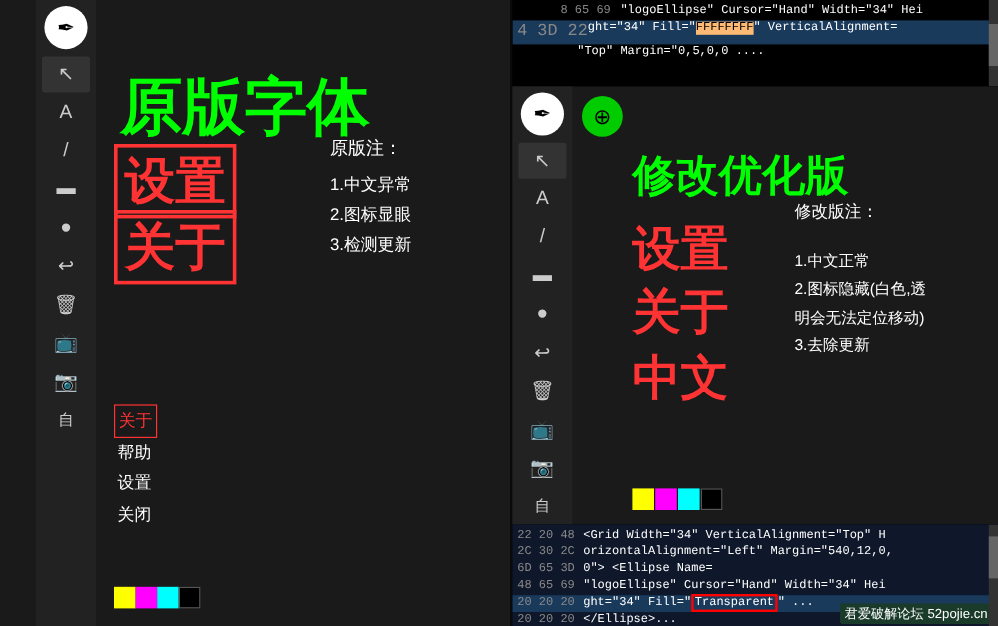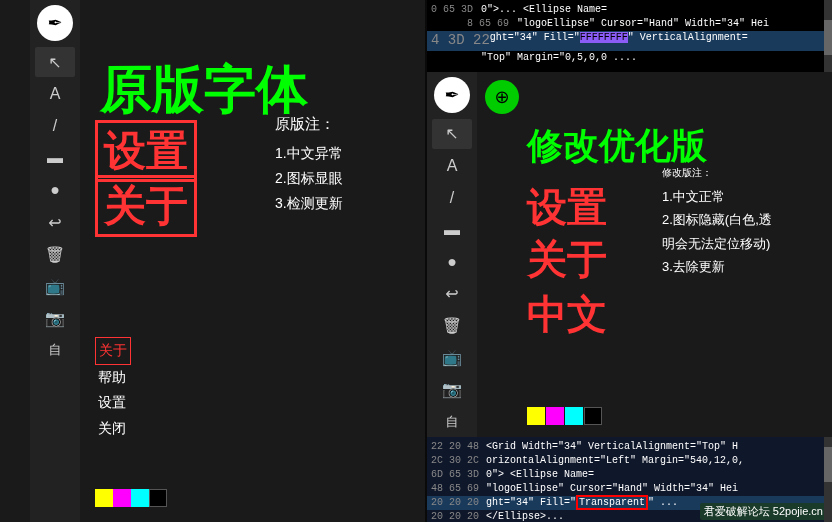--- a/index.html
+++ b/index.html
@@ -399,33 +399,29 @@
     </div>
   </div>
 </div>
 
 <div class="v-separator"></div>
 
 <div class="right-panel" style="position:absolute; left:427px; top:0; width:405px; height:522px; background:#000; display:flex; flex-direction:column;">
 
   <div class="code-top" style="height:105px; background:#000; padding:3px 0; overflow:hidden; position:relative;">
 
-    <div class="code-line">
-      <span class="line-nums" style="color:#888; font-size:10px; min-width:50px; font-family:'Courier New',monospace;">0 65 3D</span>
-      <span class="line-content" style="color:#fff; font-size:10px; font-family:'Courier New',monospace;">0"&gt;...                    &lt;Ellipse Name=</span>
-    </div>
 
     <div class="code-line">
       <span class="line-nums" style="color:#888; font-size:10px; min-width:50px; font-family:'Courier New',monospace;margin-left:36px;">8 65 69</span>
       <span class="line-content" style="color:#fff; font-size:10px; font-family:'Courier New',monospace;">"logoEllipse" Cursor="Hand"  Width="34" Hei</span>
     </div>
 
     <div class="code-line highlight-row" style="background:#1a3a5c;">
       <span class="line-nums" style="color:#888; font-size:14px; min-width:50px; font-family:'Courier New',monospace;">4 3D 22</span>
-      <span class="line-content" style="font-size:10px; font-family:'Courier New',monospace; color:#fff;">ght="34" Fill="<span class="highlight-yellow" style="background:#8b5cf6;color:#000;">FFFFFFFF</span>" VerticalAlignment=</span>
+      <span class="line-content" style="font-size:10px; font-family:'Courier New',monospace; color:#fff;">ght="34" Fill="<span class="highlight-yellow" style="background:#fdba74;color:#000;">FFFFFFFF</span>" VerticalAlignment=</span>
     </div>
 
     <div class="code-line">
       <span class="line-nums" style="color:#888; font-size:10px; min-width:50px; font-family:'Courier New',monospace;"></span>
       <span class="line-content" style="color:#fff; font-size:10px; font-family:'Courier New',monospace;">"Top" Margin="0,5,0,0 ....</span>
     </div>
 
     <div class="scrollbar" style="position:absolute; right:0; top:0; width:8px; height:100%; background:#333;">
       <div class="scrollbar-thumb" style="width:8px; height:35px; background:#666; margin-top:20px;"></div>
     </div>
@@ -451,21 +447,21 @@
 
       <div class="move-icon-container" style="position:absolute;top:8px;left:8px;width:34px;height:34px;background:#00cc00;border-radius:50%;display:flex;align-items:center;justify-content:center;font-size:18px;color:#000;">⊕</div>
 
       <div class="modified-title" style="position:absolute;top:50px;left:50px;font-size:36px;font-weight:bold;color:#00ff00;font-family:SimHei,'Microsoft YaHei',sans-serif;">修改优化版</div>
 
       <div style="position:absolute;top:108px;left:50px;font-size:40px;font-weight:bold;color:#ff3333;font-family:SimHei,'Microsoft YaHei',sans-serif;">设置</div>
       <div style="position:absolute;top:160px;left:50px;font-size:40px;font-weight:bold;color:#ff3333;font-family:SimHei,'Microsoft YaHei',sans-serif;">关于</div>
       <div style="position:absolute;top:215px;left:50px;font-size:40px;font-weight:bold;color:#ff3333;font-family:SimHei,'Microsoft YaHei',sans-serif;">中文</div>
 
       <div class="mod-notes" style="position:absolute;top:92px;left:185px;color:#ffffff;font-size:13px;line-height:1.8;font-family:SimHei,'Microsoft YaHei',sans-serif;">
-        <div style="font-size:10px;margin-bottom:3px;">修改版注：</div>
+        <div style="font-size:14px;margin-bottom:17px;">修改版注：</div>
         <div>1.中文正常</div>
         <div>2.图标隐藏(白色,透</div>
         <div>明会无法定位移动)</div>
         <div>3.去除更新</div>
       </div>
 
       <div style="position:absolute;bottom:12px;left:50px;display:flex;gap:1px;">
         <div style="width:18px;height:18px;background:#ffff00;"></div>
         <div style="width:18px;height:18px;background:#ff00ff;"></div>
         <div style="width:18px;height:18px;background:#00ffff;"></div>

